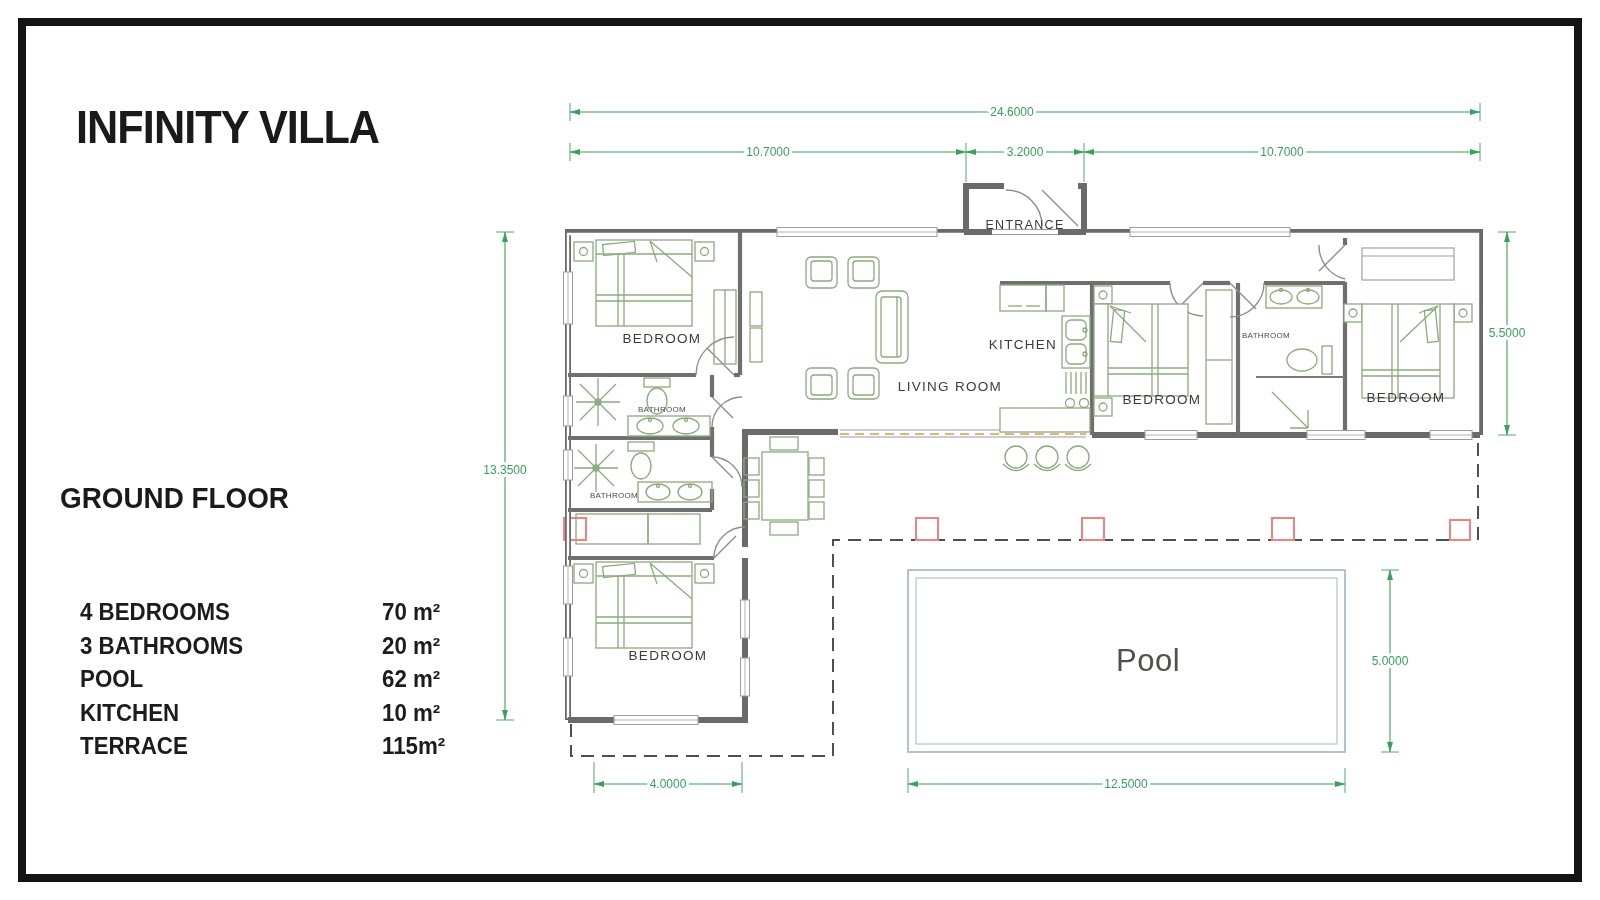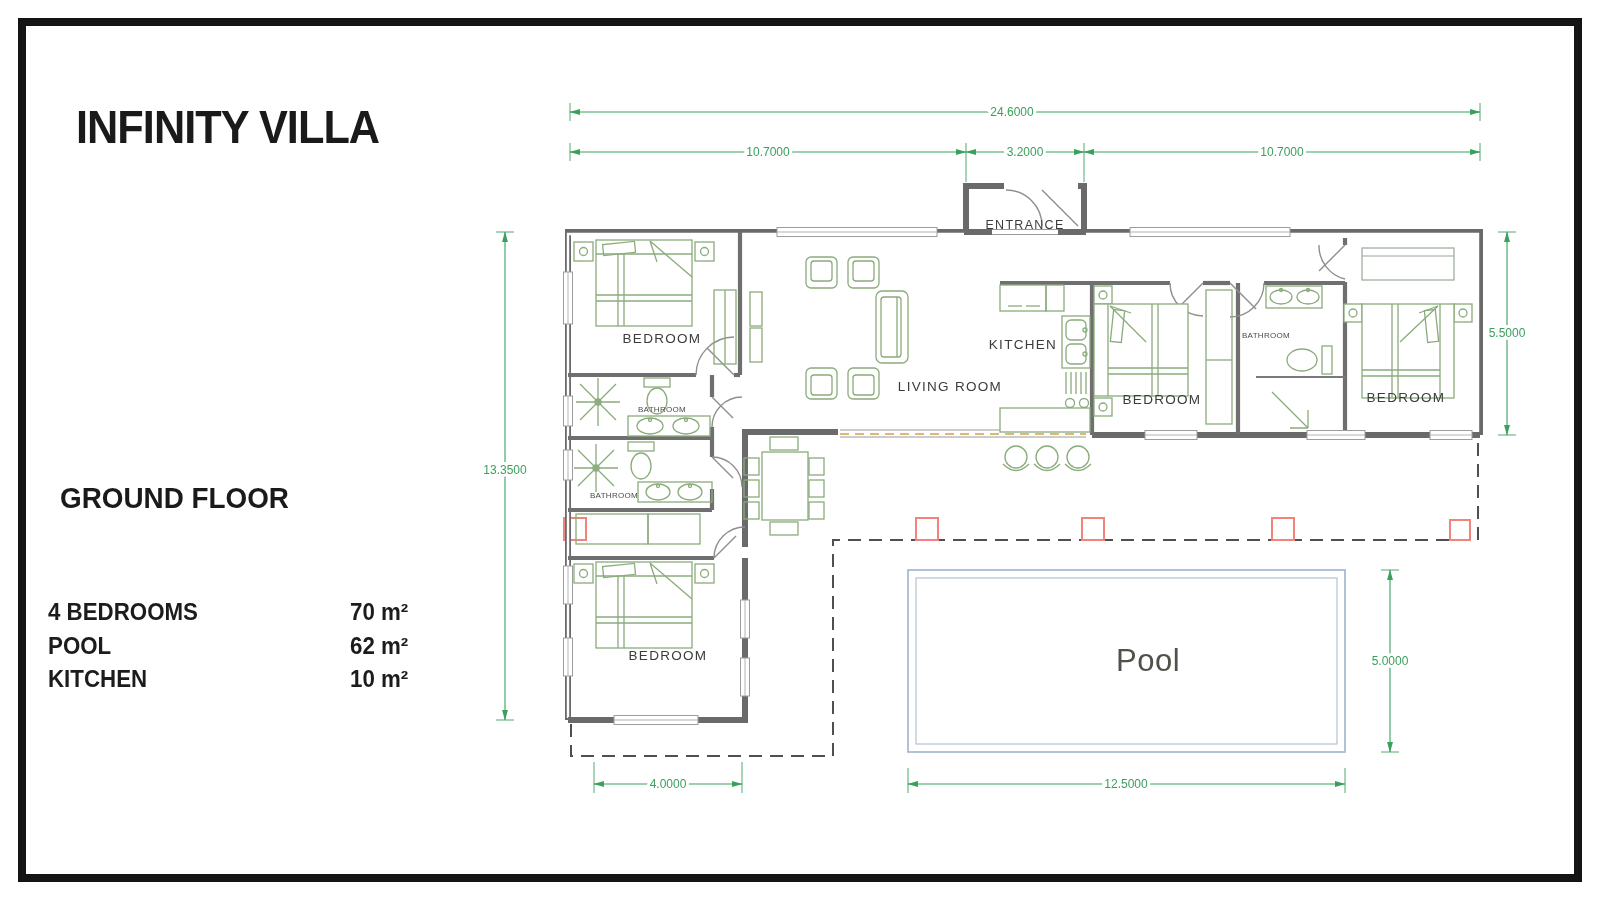--- a/index.html
+++ b/index.html
@@ -1,20 +1,20 @@
 <!DOCTYPE html>
 <html><head>
 <meta charset="utf-8">
 <style>
   html,body{margin:0;padding:0;background:#ffffff;}
   body{width:1600px;height:900px;position:relative;font-family:"Liberation Sans",sans-serif;overflow:hidden;}
   .frame{position:absolute;left:18px;top:18px;right:18px;bottom:18px;border:8px solid #141414;background:#ffffff;}
   .title{position:absolute;left:76px;top:100px;font-size:46px;font-weight:800;color:#1a1a1a;letter-spacing:-1px;transform:scaleX(.94);transform-origin:left top;white-space:nowrap;}
   .floor-label{position:absolute;left:60px;top:482px;font-size:29px;font-weight:800;color:#1a1a1a;transform:scaleX(.96);transform-origin:left top;white-space:nowrap;}
-  .legend{position:absolute;left:48px;top:599px;width:420px;}
+  .legend{position:absolute;left:80px;top:599px;width:420px;}
   .legend-row{display:grid;grid-template-columns:302px auto;align-items:baseline;height:33.5px;}
   .legend-row .lab,.legend-row .val{font-size:23px;font-weight:700;color:#1c1c1c;transform:scaleX(.97);transform-origin:left;white-space:nowrap;}
   svg{position:absolute;left:0;top:0;}
   .dim{stroke:#3aa05c;stroke-width:1.1;fill:none;}
   .dimthin{stroke:#3aa05c;stroke-width:0.9;fill:none;}
   .dimtxt{fill:#3aa05c;font-size:12px;text-anchor:middle;paint-order:stroke;stroke:#ffffff;stroke-width:6px;font-weight:400;}
   .w-out{stroke:#6a6a6a;stroke-width:6;fill:none;}
   .w-mid{stroke:#ffffff;stroke-width:2.4;fill:none;}
   .w-in{stroke:#6f6f6f;stroke-width:4.2;fill:none;}
   .w-thin{stroke:#9a9a9a;stroke-width:1.2;fill:none;}
@@ -39,26 +39,34 @@
 
 <div class="title">INFINITY VILLA</div>
 <div class="floor-label">GROUND FLOOR</div>
 
 <div class="legend">
   <div class="legend-row">
     <span class="lab">4 BEDROOMS</span>
     <span class="val">70 m²</span>
   </div>
   <div class="legend-row">
+    <span class="lab">3 BATHROOMS</span>
+    <span class="val">20 m²</span>
+  </div>
+  <div class="legend-row">
     <span class="lab">POOL</span>
     <span class="val">62 m²</span>
   </div>
   <div class="legend-row">
     <span class="lab">KITCHEN</span>
     <span class="val">10 m²</span>
+  </div>
+  <div class="legend-row">
+    <span class="lab">TERRACE</span>
+    <span class="val">115m²</span>
   </div>
 </div>
 
 <svg width="1600" height="900" viewBox="0 0 1600 900">
   <defs>
     <marker id="arE" markerWidth="11" markerHeight="8" refX="9.5" refY="4" orient="auto">
         <path d="M0,1.2 L10,4 L0,6.8 z" fill="#3aa05c"></path>
       </marker>
     <marker id="arS" markerWidth="11" markerHeight="8" refX="9.5" refY="4" orient="auto-start-reverse">
         <path d="M0,1.2 L10,4 L0,6.8 z" fill="#3aa05c"></path>

